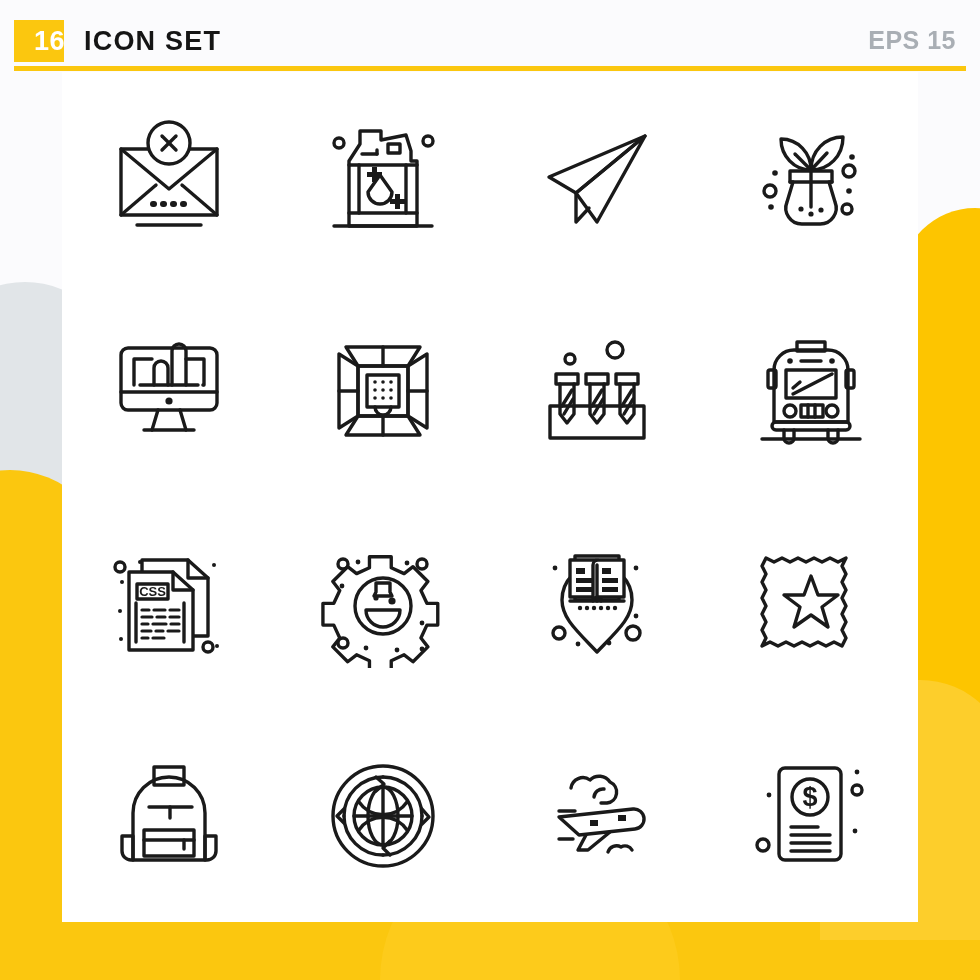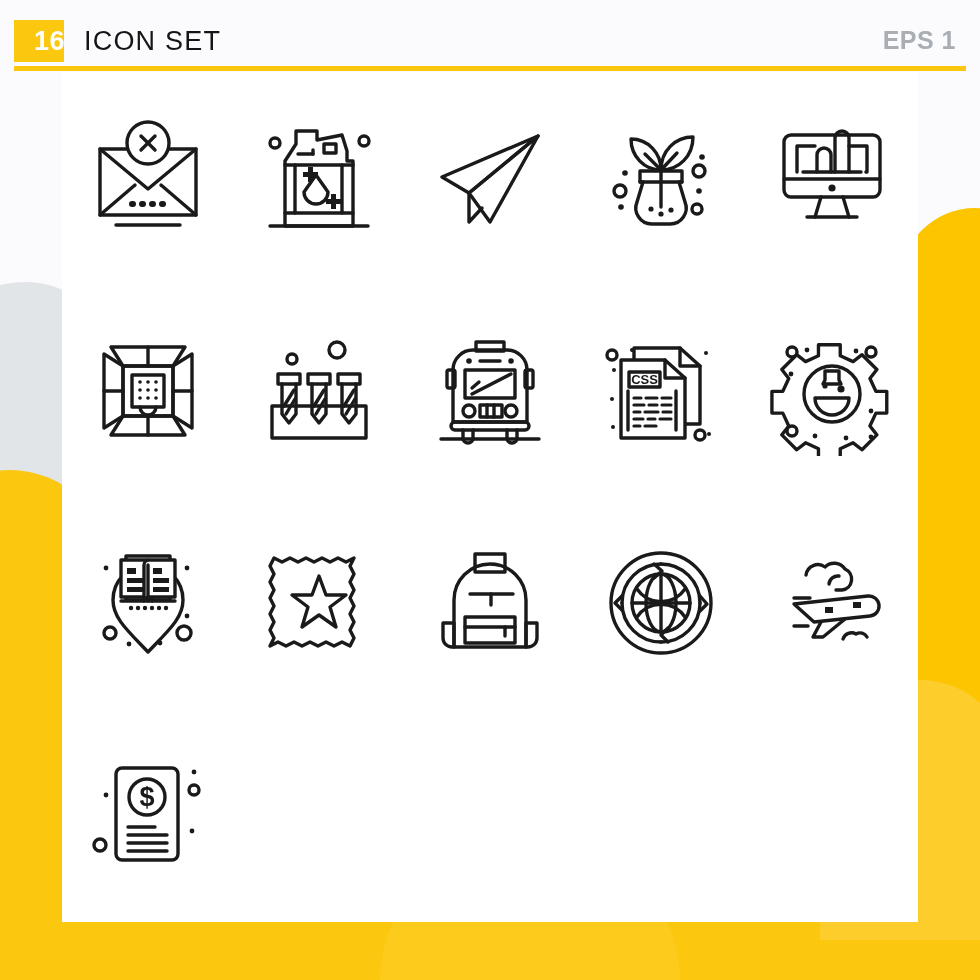--- a/index.html
+++ b/index.html
@@ -54,40 +54,40 @@
     background:#fbc70f;
     display:flex;align-items:center;justify-content:center;
   }
   .count-badge span{
     color:#ffffff;font-size:27px;font-weight:bold;letter-spacing:.5px;
     font-family:"Liberation Sans", sans-serif;
     margin-left:21px;
   }
   .header-title{
     position:absolute;left:84px;top:26px;
-    font-size:27px;font-weight:normal;letter-spacing:1.2px;color:#151515;
+    font-size:27px;font-weight:bold;letter-spacing:1.2px;color:#151515;
   }
   .header-eps{
     position:absolute;right:24px;top:26px;
     font-size:25px;font-weight:bold;letter-spacing:.5px;color:#a9aeb4;
   }
   .header-rule{
     position:absolute;left:14px;top:66px;width:952px;height:5px;background:#fbc70f;
   }
 
   
   .card{
     position:absolute;left:62px;top:72px;
     width:856px;height:850px;
     background:#ffffff;
   }
   .grid{
     position:absolute;left:0;top:0;width:856px;height:850px;
     display:grid;
-    grid-template-columns:repeat(5,1fr);
+    grid-template-columns:repeat(4,1fr);
     grid-template-rows:repeat(4,1fr);
   }
   .cell{
     display:flex;align-items:center;justify-content:center;
   }
   .cell svg{display:block;}
 </style>
 </head>
 <body>
 
@@ -98,21 +98,21 @@
   <div class="blob blob-yellow-right"></div>
   <div class="blob blob-yellow-bottom"></div>
   <div class="blob blob-yellow-bottom2"></div>
   <div class="blob blob-yellow-soft"></div>
 
   <div class="header">
     <div class="count-badge">
       <span>16</span>
     </div>
     <div class="header-title">ICON SET</div>
-    <div class="header-eps">EPS 1</div>
+    <div class="header-eps">EPS 15</div>
     <div class="header-rule"></div>
   </div>
 
   <div class="card">
     <div class="grid">
 
       <div class="cell">
         <svg width="130" height="130" viewBox="0 0 130 130" fill="none" stroke="#1a1a1a" stroke-width="3.4" stroke-linecap="round" stroke-linejoin="round">
           <rect x="17" y="36" width="96" height="66"></rect>
           <polyline points="17,36 65,76 113,36"></polyline>

